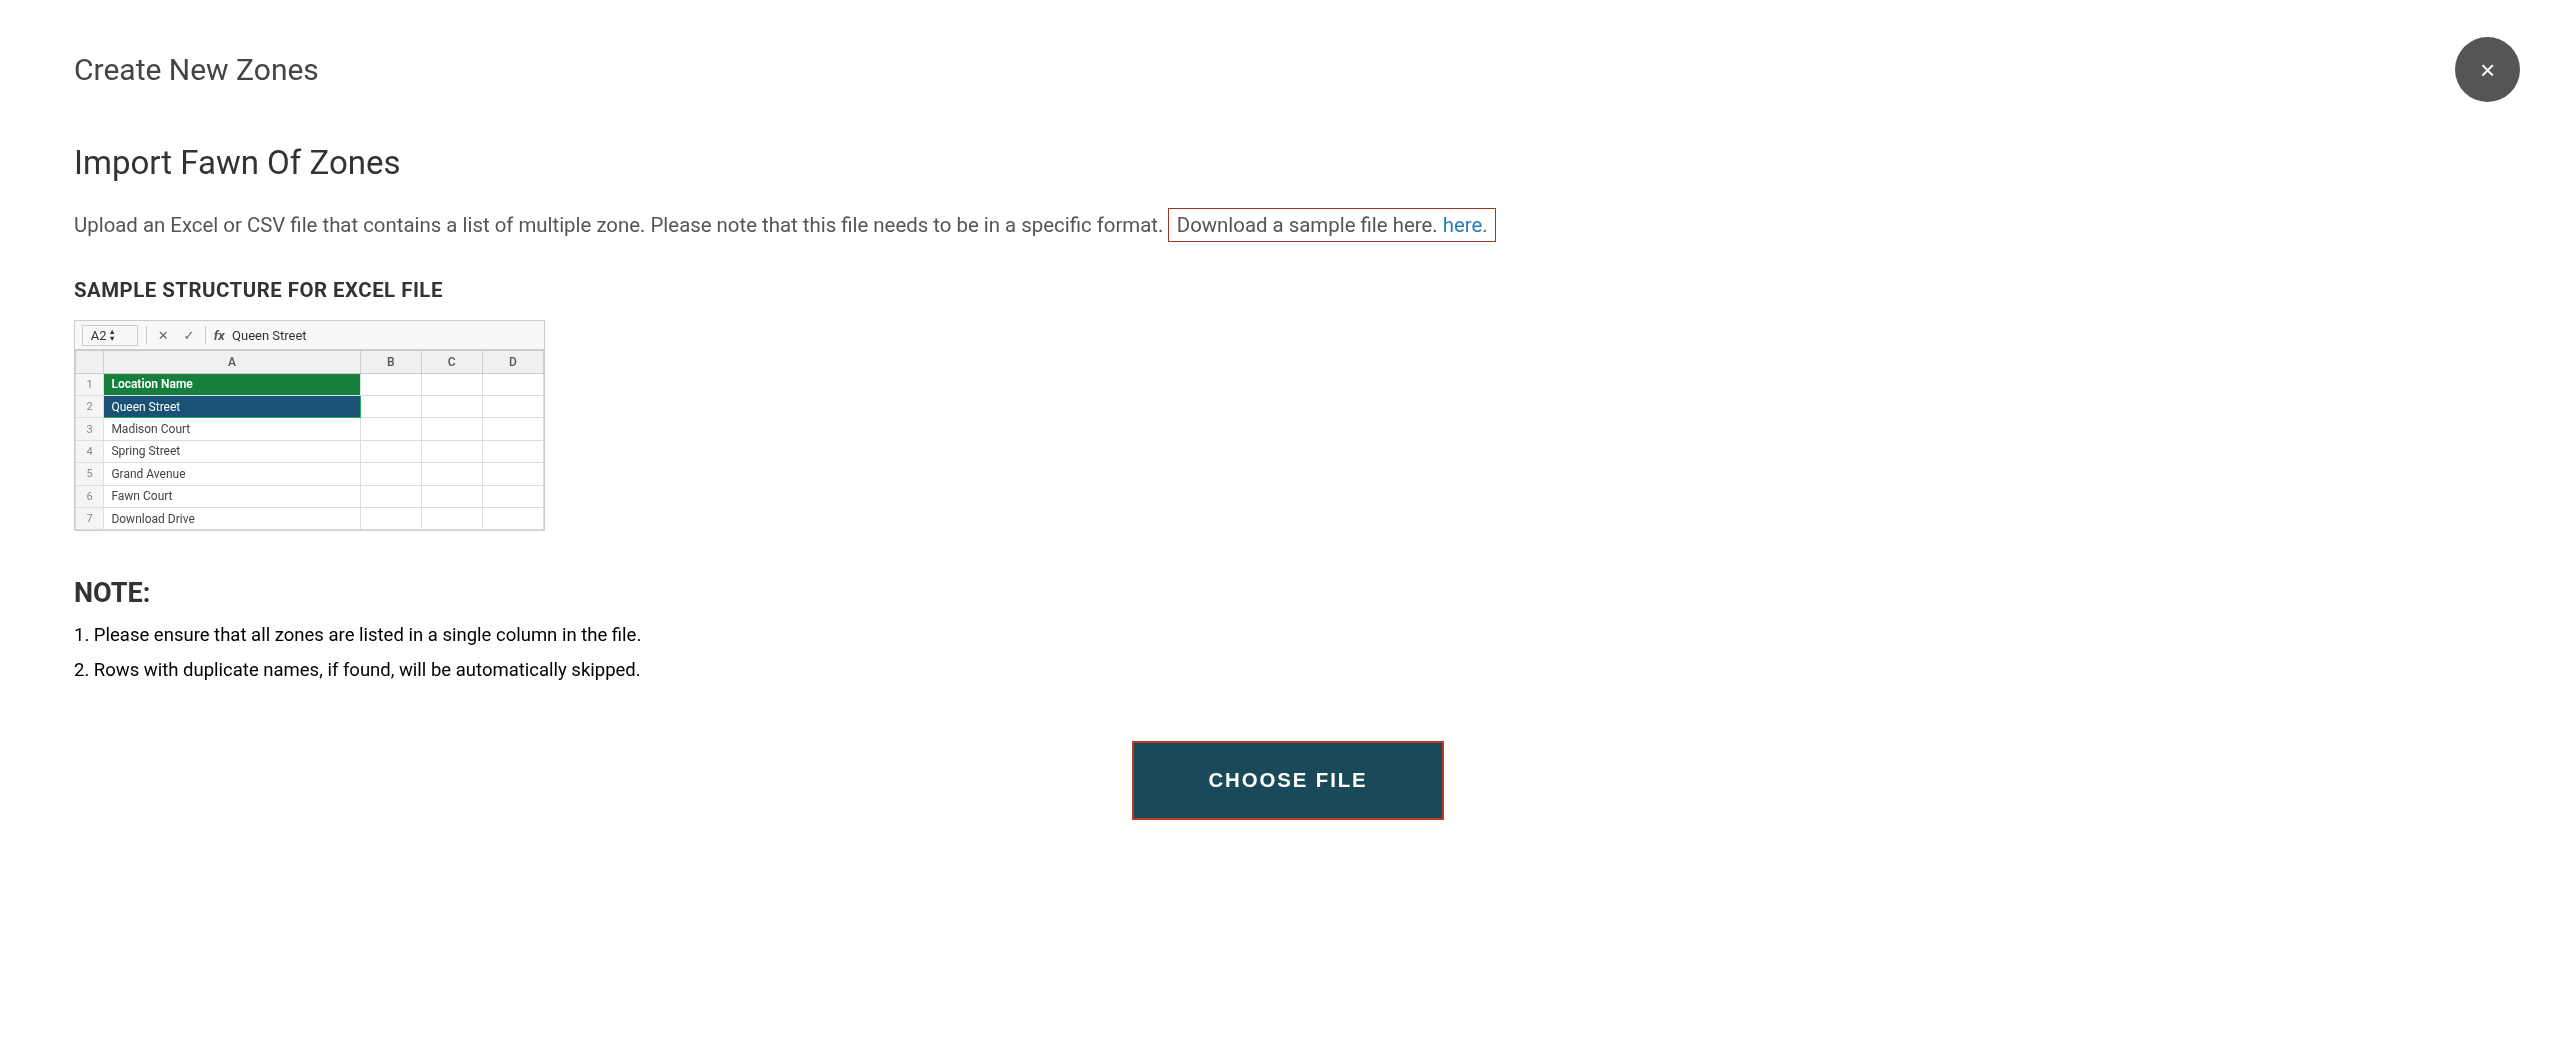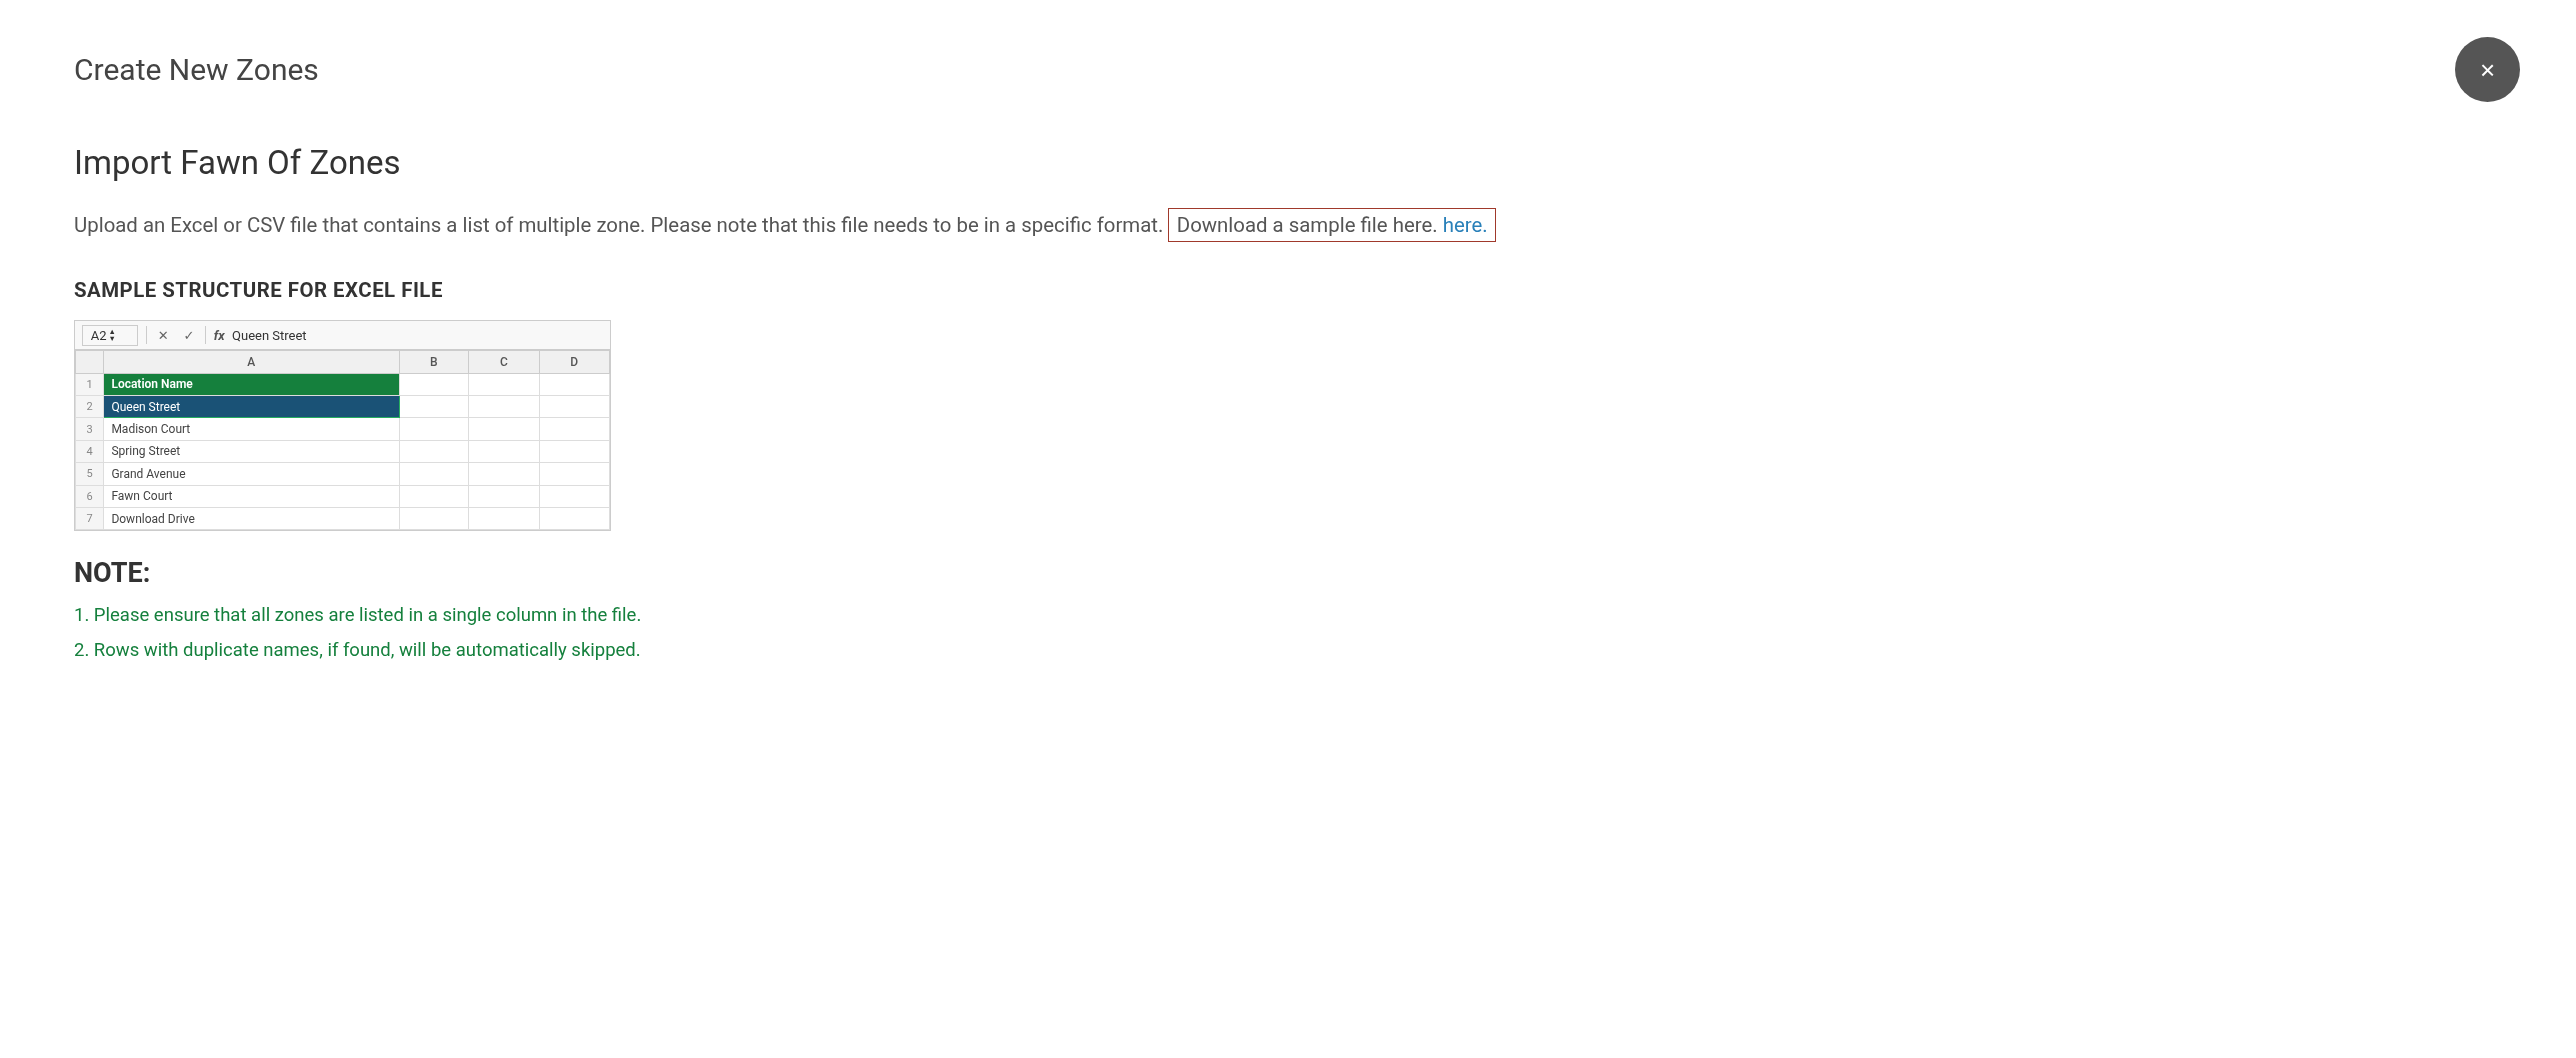--- a/index.html
+++ b/index.html
@@ -58,22 +58,22 @@
       font-size: 20.4px;
       font-weight: 700;
       color: #333333;
       margin-bottom: 18.5px;
       letter-spacing: 0.5px;
     }
 
     .excel-preview {
       border: 0.9px solid #cccccc;
       display: inline-block;
-      width: 537px;
-      margin-bottom: 26px;
+      width: 471px;
+      margin-bottom: 46px;
     }
 
     .excel-toolbar {
       display: flex;
       align-items: center;
       border-bottom: 0.9px solid #cccccc;
       background-color: #f8f8f8;
       padding: 3.7px 7.4px;
       gap: 7.4px;
     }
@@ -183,21 +183,21 @@
 
     .note-label {
       font-size: 27px;
       font-weight: 700;
       color: #333;
       margin-bottom: 13px;
     }
 
     .note-item {
       font-size: 18.5px;
-      color: #15803d;
+      color: #000000;
       margin-bottom: 7.4px;
       line-height: 1.5;
     }
 
     .choose-file-container {
       display: flex;
       justify-content: center;
       margin-top: 37px;
     }
 
@@ -344,18 +344,21 @@
   </div>
 
   
   <div class="note-section">
     <div class="note-label">NOTE:</div>
     <div class="note-item">1. Please ensure that all zones are listed in a single column in the file.</div>
     <div class="note-item">2. Rows with duplicate names, if found, will be automatically skipped.</div>
   </div>
 
   
+  <div class="choose-file-container">
+    <button class="choose-file-btn">CHOOSE FILE</button>
+  </div>
 </div>
 
 <button class="close-btn">
   <span class="close-x">×</span>
 </button>
 
 
 </body></html>

